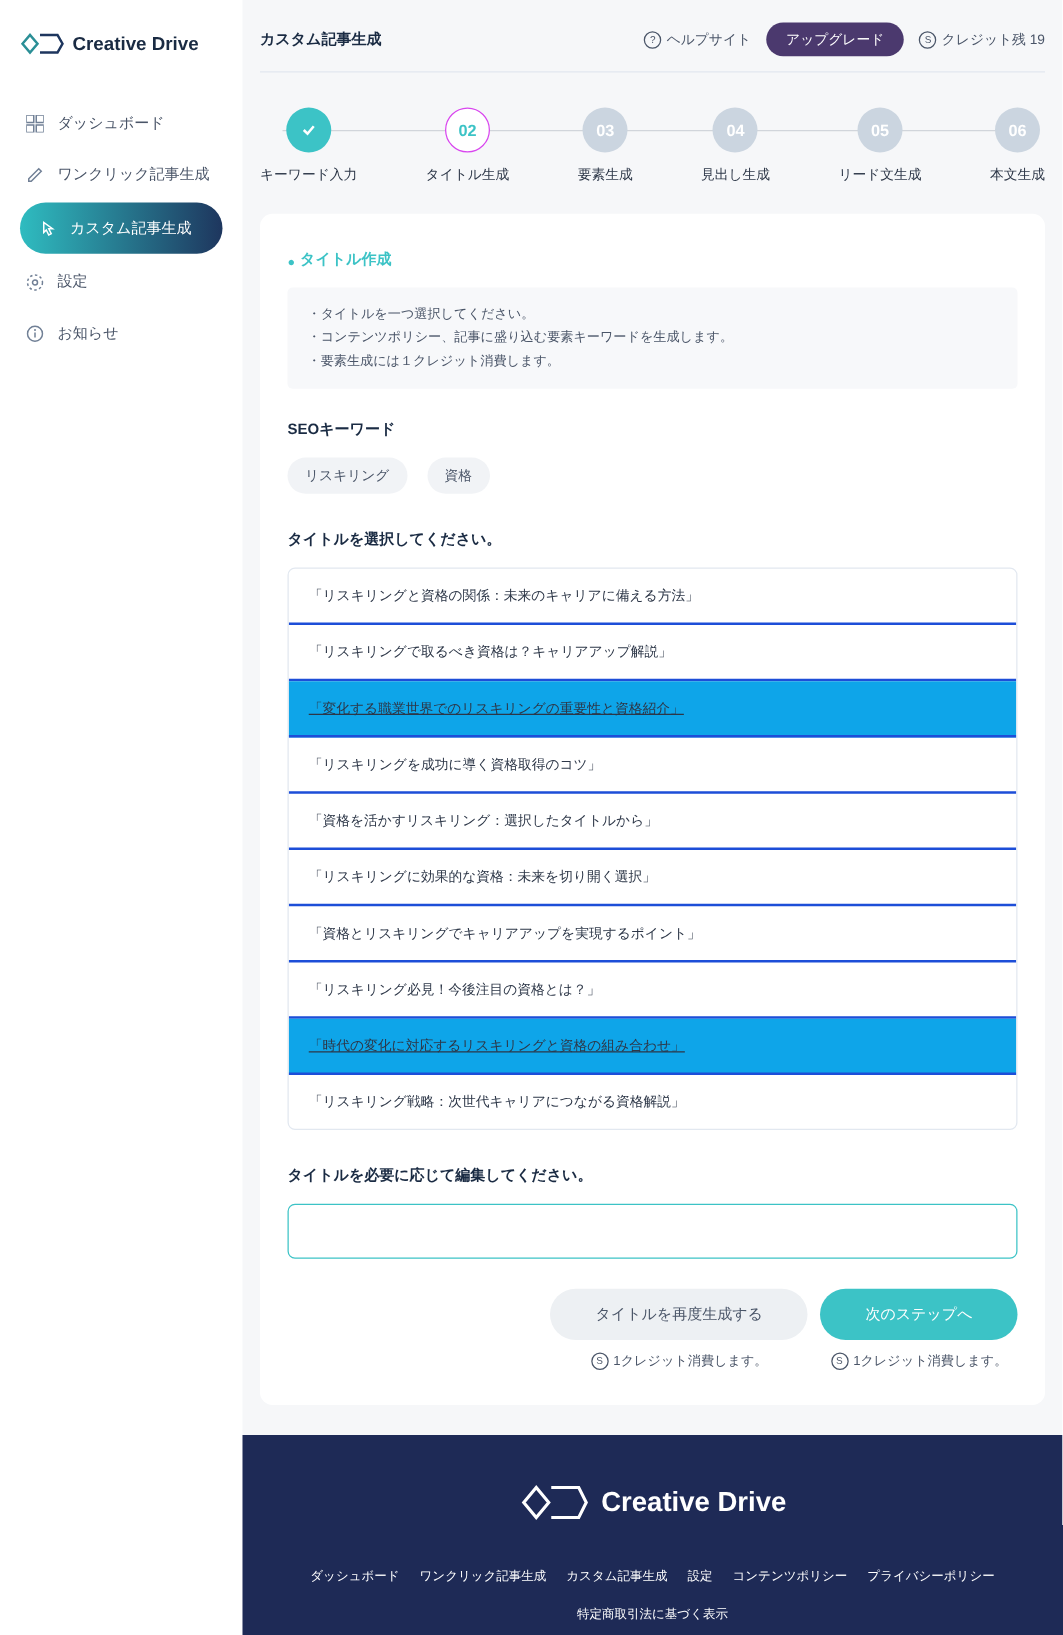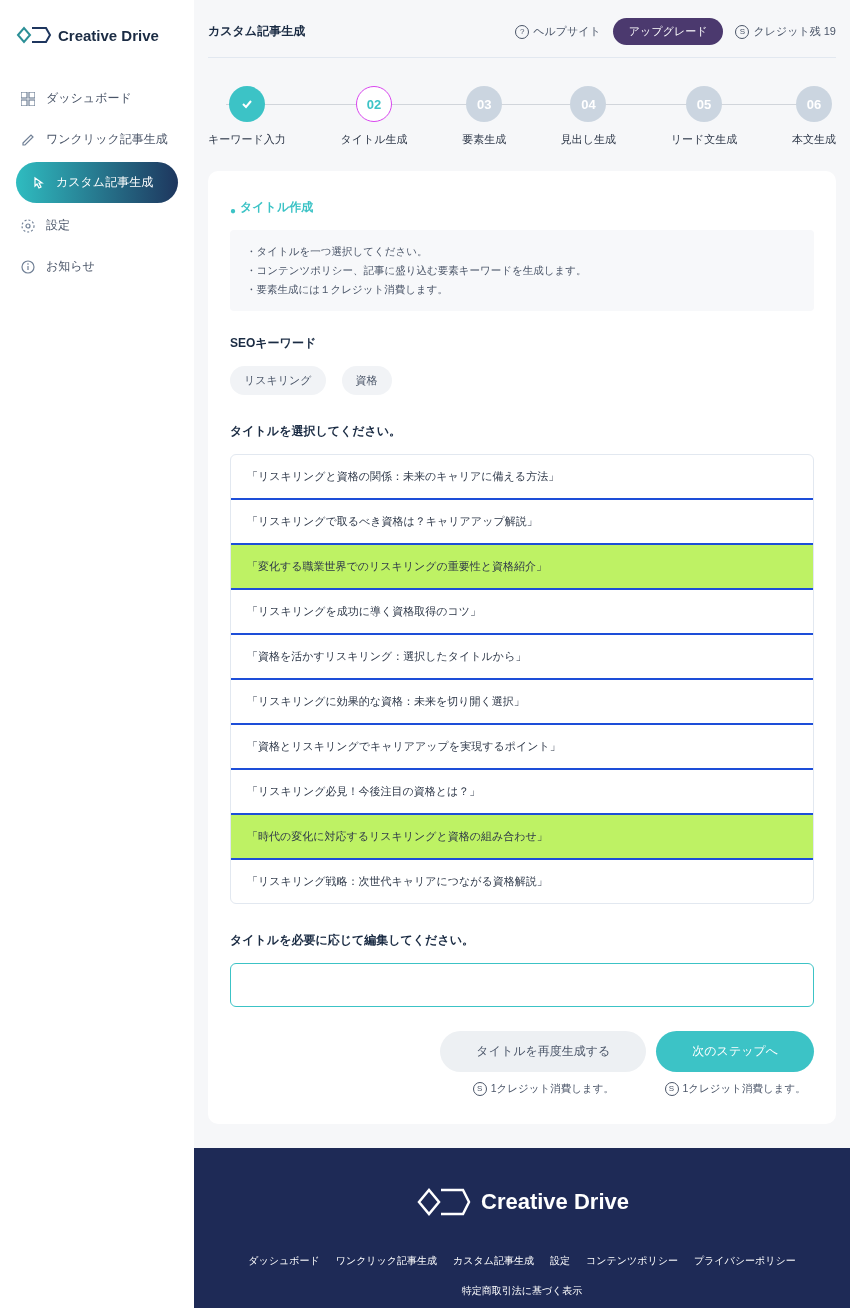--- a/index.html
+++ b/index.html
@@ -29,21 +29,21 @@
     .panel { background: #fff; border-radius: 10px; margin: 0 14px 24px; padding: 28px 22px; }
     .section-title { color: #3cc3c6; font-size: 12px; font-weight: 600; display: flex; align-items: flex-end; gap: 4px; margin-bottom: 14px; }
     .section-title::before { content: "●"; font-size: 10px; }
     .bullets { background: #f7f8fa; padding: 12px 16px; font-size: 10.5px; line-height: 1.8; color: #4a5568; margin-bottom: 24px; border-radius: 4px; }
     .field-label { font-size: 12px; font-weight: 700; color: #1a2b43; margin-bottom: 14px; }
     .tags { display: flex; gap: 16px; margin-bottom: 28px; }
     .tag { background: #f1f3f6; padding: 7px 14px; border-radius: 16px; font-size: 11px; color: #4a5568; }
     .title-list { border: 1px solid #e2e8f0; border-radius: 6px; overflow: hidden; margin-bottom: 28px; }
     .title-item { padding: 14px 16px; font-size: 11px; color: #2d3748; border-bottom: 2px solid #1d4ed8; cursor: pointer; }
     .title-item:last-child { border-bottom: none; }
-    .title-item.highlight { background: #bef264; }
+    .title-item.highlight { background: #0ea5e9; text-decoration: underline; }
     .edit-input { width: 100%; border: 1.5px solid #3cc3c6; border-radius: 6px; padding: 14px; font-size: 12px; margin-bottom: 24px; outline: none; }
     .actions { display: flex; gap: 10px; justify-content: flex-end; flex-wrap: wrap; align-items: center; }
     .action-col { display: flex; flex-direction: column; align-items: center; gap: 10px; }
     .btn { padding: 12px 36px; border-radius: 24px; font-size: 12px; cursor: pointer; border: none; }
     .btn-secondary { background: #edf0f3; color: #4a5568; }
     .btn-primary { background: #3cc3c6; color: #fff; }
     .credit-note { font-size: 10.5px; color: #4a5568; display: flex; align-items: center; gap: 4px; }
     .footer { background: #1e2a56; color: #fff; padding: 36px 20px 24px; text-align: center; }
     .footer-logo { display: flex; align-items: center; justify-content: center; gap: 10px; font-size: 22px; font-weight: 700; margin-bottom: 34px; }
     .footer-links { display: flex; flex-wrap: wrap; justify-content: center; gap: 16px; font-size: 10px; margin-bottom: 16px; }

